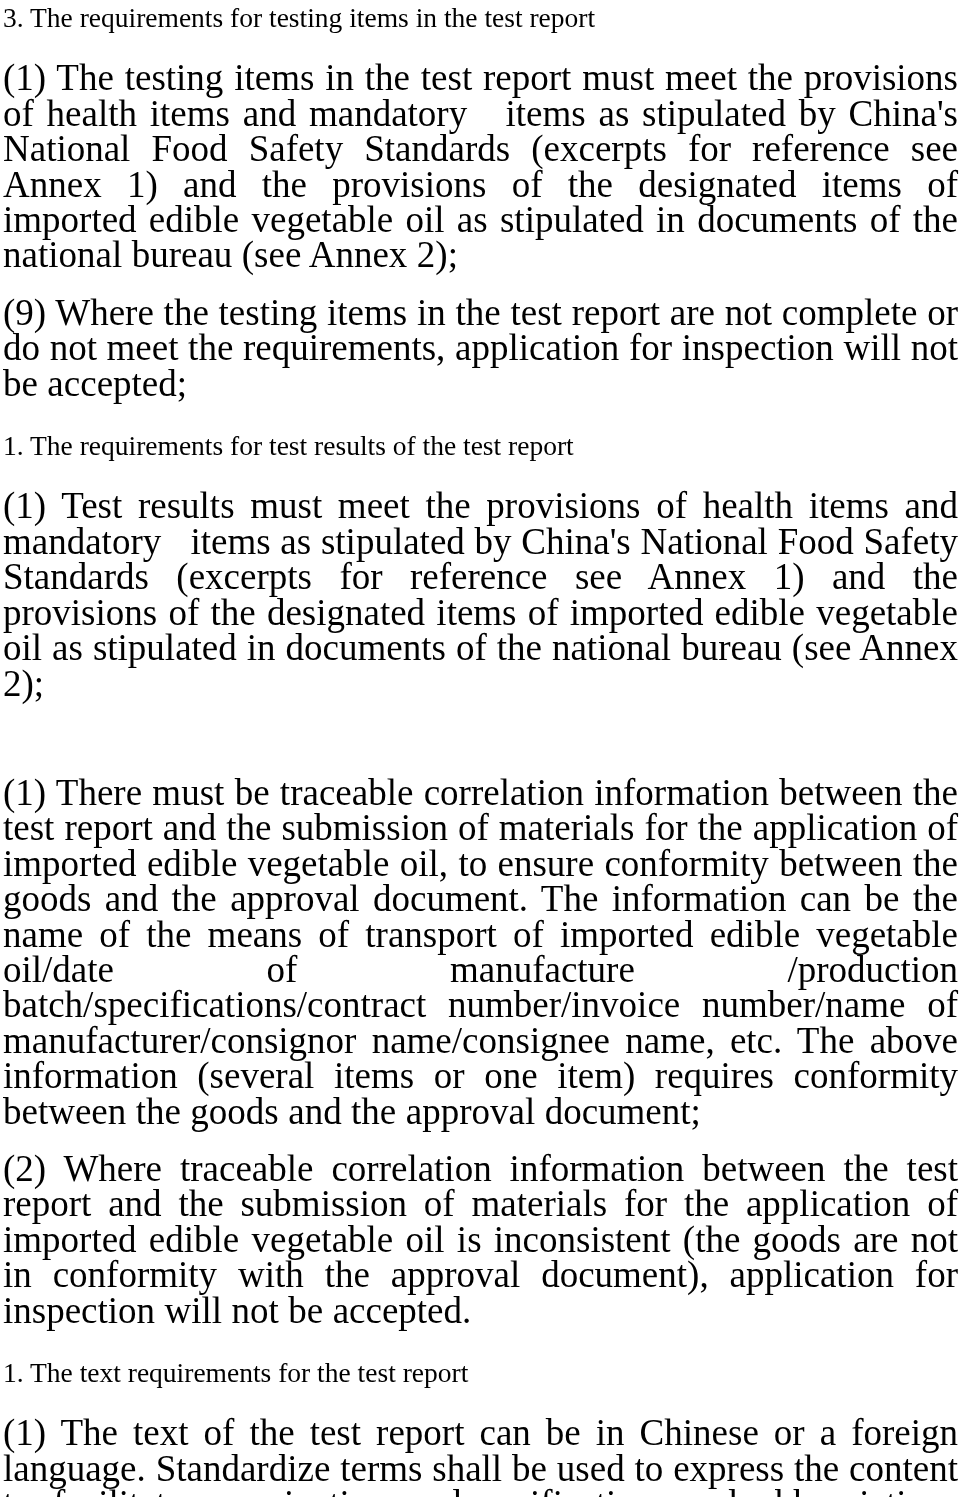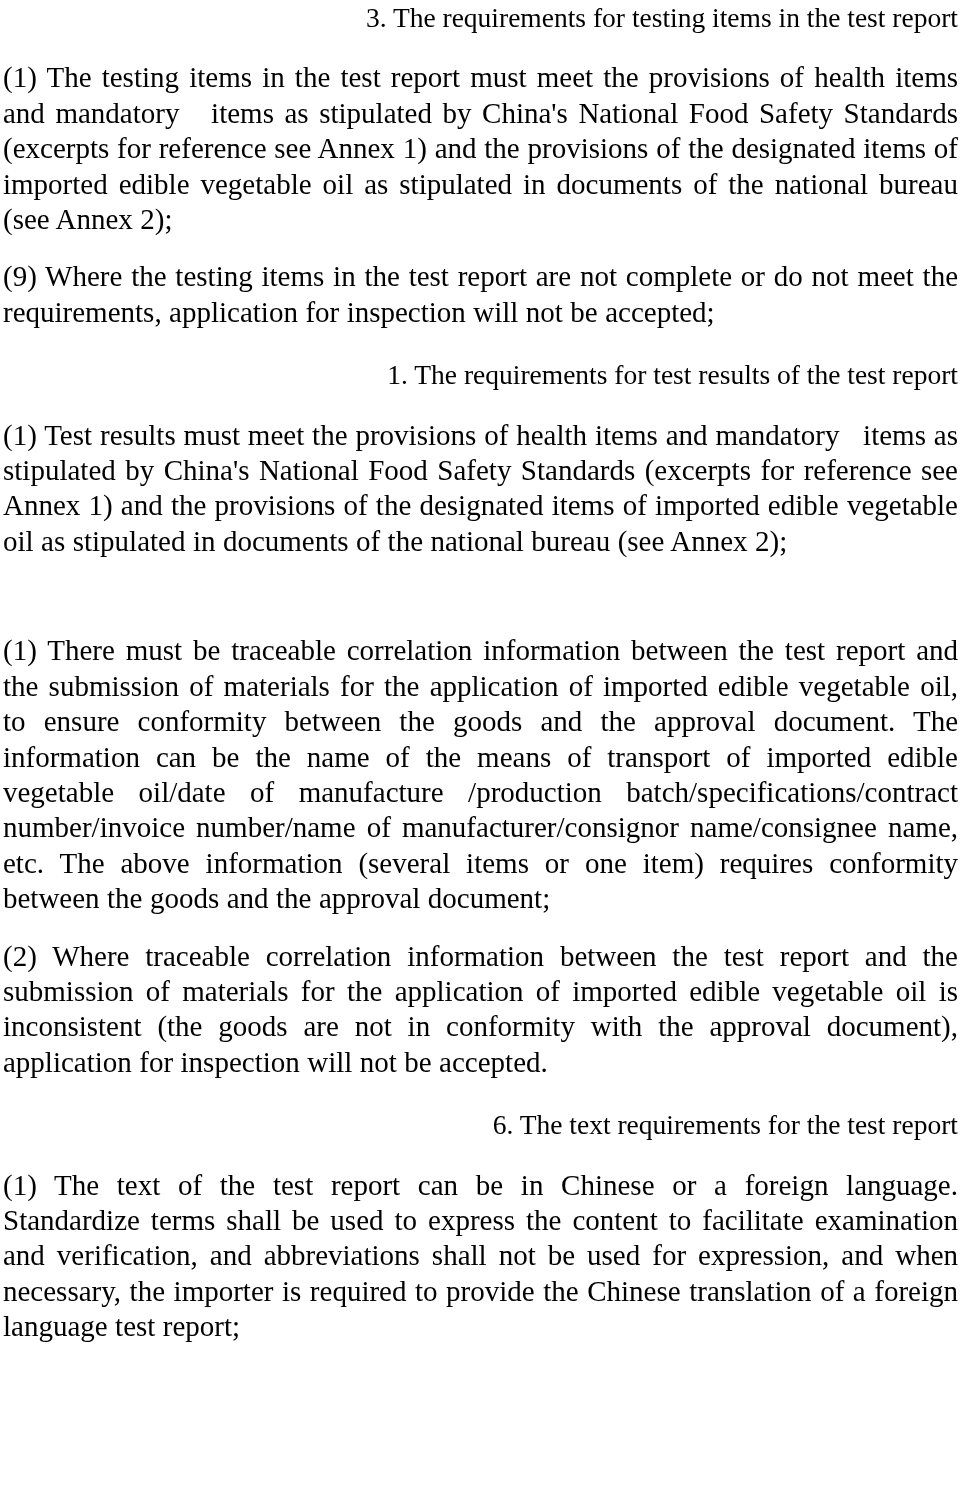--- a/index.html
+++ b/index.html
@@ -17,33 +17,33 @@
     -webkit-font-smoothing: antialiased;
   }
   .page {
     width: 960px;
     height: 1497px;
     box-sizing: border-box;
     padding: 0px 2px 0px 3px;
     position: relative;
   }
   .doc-block {
-    font-size: 29px;
+    font-size: 37px;
     line-height: 35.4px;
     text-align: justify;
     text-justify: inter-word;
     word-spacing: 0.2px;
     margin: 0;
     white-space: pre-wrap;
   }
   
   .heading {
     font-size: 27.5px;
     line-height: 35.4px;
-    text-align: right;
+    text-align: left;
     margin: 0;
     white-space: pre-wrap;
   }
   
   .para {
     text-align: justify;
   }
   
   .spacer-sm { height: 22px; }
   .spacer-md { height: 25px; }
@@ -81,19 +81,19 @@
   <div class="spacer-md"></div>
 
   <p class="doc-block para">(1) There must be traceable correlation information between the test report and the submission of materials for the application of imported edible vegetable oil, to ensure conformity between the goods and the approval document. The information can be the name of the means of transport of imported edible vegetable oil/date of manufacture /production batch/specifications/contract number/invoice number/name of manufacturer/consignor name/consignee name, etc. The above information (several items or one item) requires conformity between the goods and the approval document;</p>
 
   <div class="spacer-sm"></div>
 
   <p class="doc-block para">(2) Where traceable correlation information between the test report and the submission of materials for the application of imported edible vegetable oil is inconsistent (the goods are not in conformity with the approval document), application for inspection will not be accepted.</p>
 
   <div class="spacer-lg"></div>
 
-  <p class="heading">6. The text requirements for the test report</p>
+  <p class="heading">1. The text requirements for the test report</p>
 
   <div class="spacer-md"></div>
 
   <p class="doc-block para">(1) The text of the test report can be in Chinese or a foreign language. Standardize terms shall be used to express the content to facilitate examination and verification, and abbreviations shall not be used for expression, and when necessary, the importer is required to provide the Chinese translation of a foreign language test report;</p>
 
 </div>
 
 </body></html>

